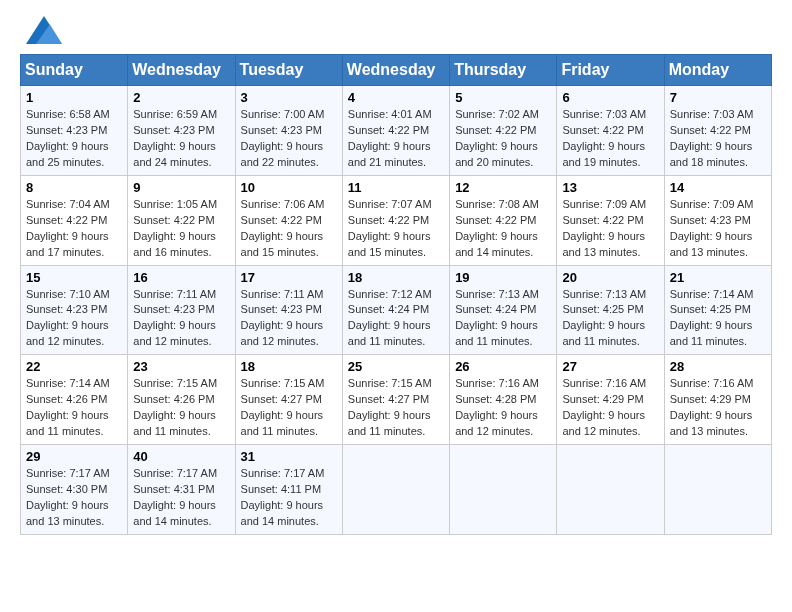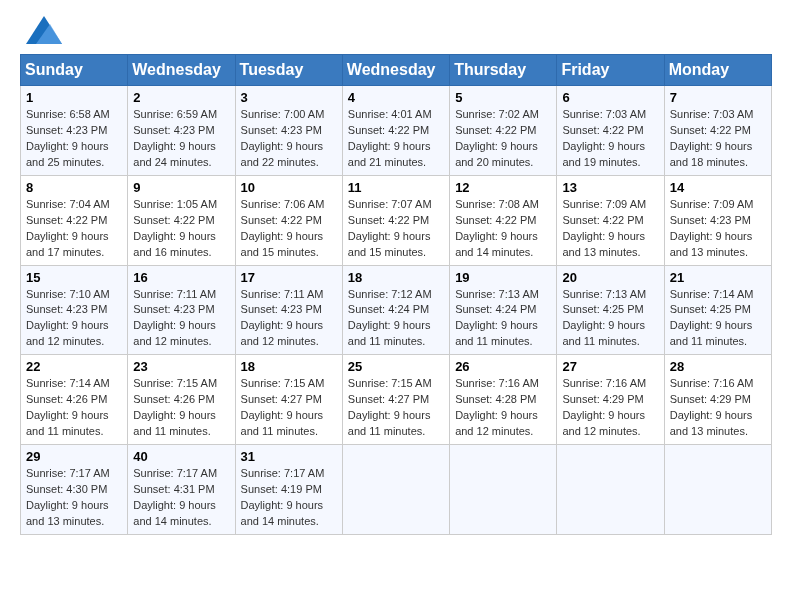--- a/index.html
+++ b/index.html
@@ -371,21 +371,21 @@
           <div class="day-info">
             <span>Sunrise: 7:17 AM</span><br>
             <span>Sunset: 4:31 PM</span><br>
             <span>Daylight: 9 hours and 14 minutes.</span>
           </div>
         </td>
         <td>
           <span class="day-num">31</span>
           <div class="day-info">
             <span>Sunrise: 7:17 AM</span><br>
-            <span>Sunset: 4:19 PM</span><br>
+            <span>Sunset: 4:11 PM</span><br>
             <span>Daylight: 9 hours and 14 minutes.</span>
           </div>
         </td>
         <td class="empty-cell"></td>
         <td class="empty-cell"></td>
         <td class="empty-cell"></td>
         <td class="empty-cell"></td>
       </tr>
     </tbody>
 </table>

